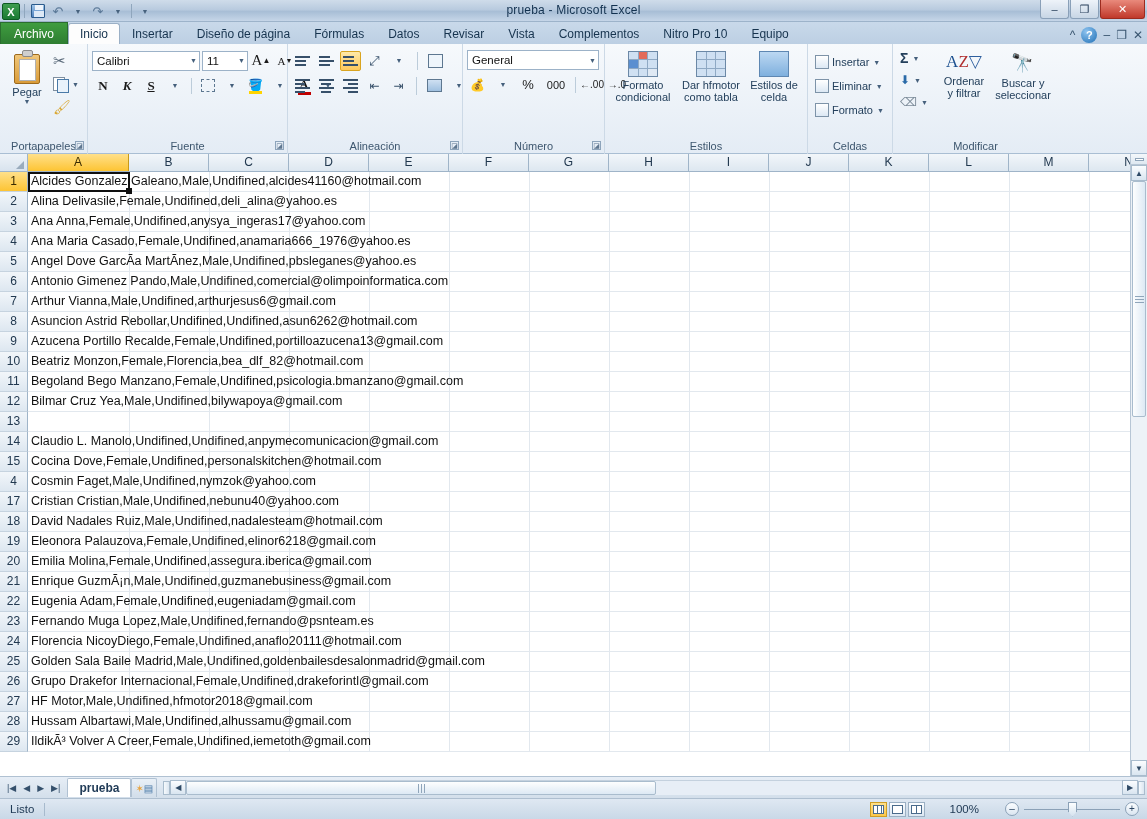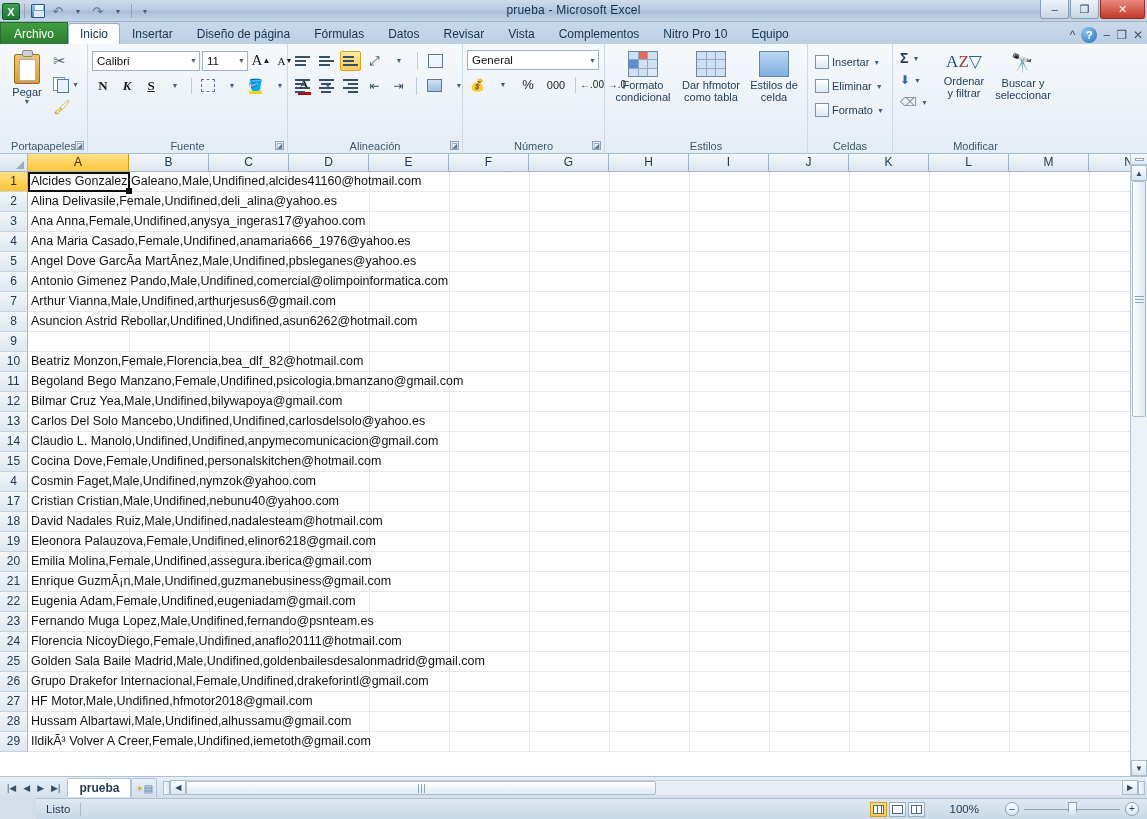--- a/index.html
+++ b/index.html
@@ -185,21 +185,21 @@
   .harrow{ width:16px;height:15px;background:linear-gradient(180deg,#fbfdff,#d9e5f0);
      border:1px solid #a9bccd; display:flex;align-items:center;justify-content:center;font-size:8px;color:#2f4a66;}
   .htrack{ flex:1; height:15px; background:#e7eef6; border-top:1px solid #c4d1de; position:relative;}
   .hthumb{ position:absolute; left:0; top:0; bottom:0; width:470px;
      background:linear-gradient(180deg,#fdfefe,#dde9f4); border:1px solid #a9bccd; border-radius:2px;
      display:flex;align-items:center;justify-content:center; }
   .hthumb i{ display:block;width:7px;height:9px;
      background:repeating-linear-gradient(90deg,#8fa5ba 0 1px,transparent 1px 3px); }
 
   .statusbar{ flex:0 0 21px; height:21px; display:flex; align-items:center;
-     background:linear-gradient(180deg,#dfe8f2,#c9d8e7); border-top:1px solid #aebfd0; position:relative;margin-left:36px;}
+     background:linear-gradient(180deg,#dfe8f2,#c9d8e7); border-top:1px solid #aebfd0; position:relative;}
   .status-text{ padding:0 10px; font-size:11.5px; color:#203a55; }
   .status-sep{ width:1px;height:13px;background:#a7bacd; }
   .viewbtns{ position:absolute; right:222px; display:flex; gap:2px; align-items:center; }
   .vb{ width:17px;height:15px;border:1px solid #9bb0c4; background:linear-gradient(180deg,#fbfdff,#dce7f2);
      display:flex;align-items:center;justify-content:center; }
   .vb.sel{ background:linear-gradient(180deg,#ffe08a,#fcc84a); border-color:#cf9e23; }
   .vb .mini{ width:11px;height:9px;border:1px solid #4a6party; border:1px solid #4a6b8c; }
   .zoomlabel{ position:absolute; right:168px; font-size:11.5px; color:#203a55; }
   .zoomctl{ position:absolute; right:8px; display:flex; align-items:center; gap:5px; }
   .zcirc{ width:14px;height:14px;border-radius:50%;border:1px solid #8ba1b7;
@@ -772,20 +772,21 @@
                 <div class="cg" style="width: 80px;"></div>
                 <div class="cg" style="width: 80px;"></div>
                 <div class="cg" style="width: 80px;"></div>
                 <div class="cg" style="width: 80px;"></div>
                 <div class="cg" style="width: 80px;"></div>
                 <div class="cg" style="width: 80px;"></div>
                 <div class="cg" style="width: 80px;"></div>
                 <div class="cg" style="width: 80px;"></div>
                 <div class="cg" style="width: 80px;"></div>
               </div>
+              <div class="celltext">Azucena Portillo Recalde,Female,Undifined,portilloazucena13@gmail.com</div>
             </div>
           </div>
           <div class="row">
             <div class="rh">10</div>
             <div class="cells">
               <div class="cellgrid">
                 <div class="cg" style="width: 102px;"></div>
                 <div class="cg" style="width: 80px;"></div>
                 <div class="cg" style="width: 80px;"></div>
                 <div class="cg" style="width: 80px;"></div>
@@ -859,21 +860,20 @@
                 <div class="cg" style="width: 80px;"></div>
                 <div class="cg" style="width: 80px;"></div>
                 <div class="cg" style="width: 80px;"></div>
                 <div class="cg" style="width: 80px;"></div>
                 <div class="cg" style="width: 80px;"></div>
                 <div class="cg" style="width: 80px;"></div>
                 <div class="cg" style="width: 80px;"></div>
                 <div class="cg" style="width: 80px;"></div>
                 <div class="cg" style="width: 80px;"></div>
               </div>
-              <div class="celltext">Carlos Del Solo Mancebo,Undifined,Undifined,carlosdelsolo@yahoo.es</div>
             </div>
           </div>
           <div class="row">
             <div class="rh">14</div>
             <div class="cells">
               <div class="cellgrid">
                 <div class="cg" style="width: 102px;"></div>
                 <div class="cg" style="width: 80px;"></div>
                 <div class="cg" style="width: 80px;"></div>
                 <div class="cg" style="width: 80px;"></div>

